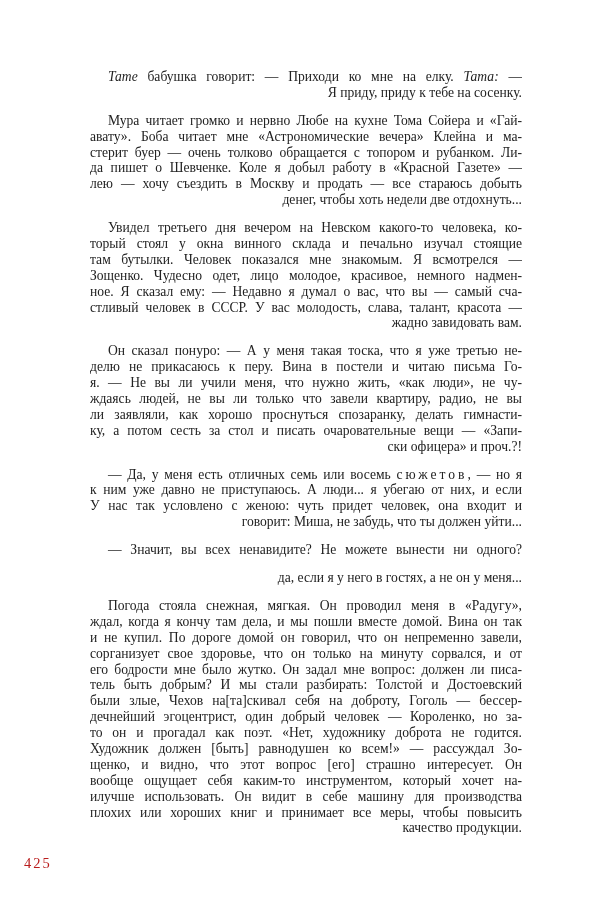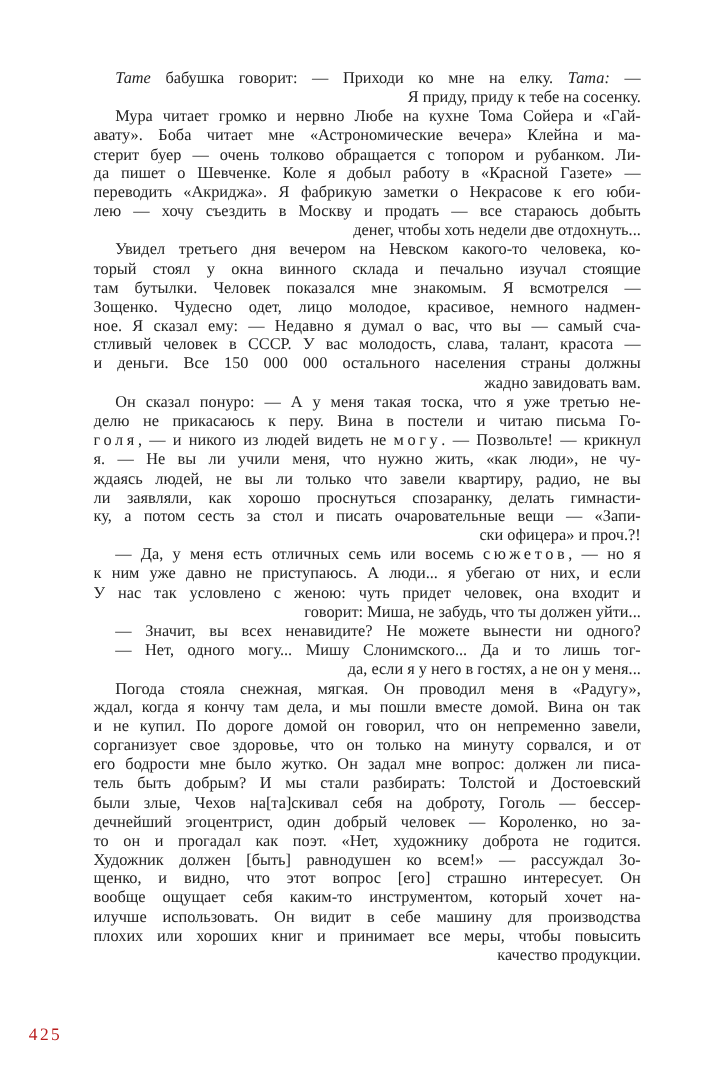--- a/index.html
+++ b/index.html
@@ -21,21 +21,21 @@
     background: #ffffff;
   }
   .textblock {
     position: absolute;
     left: 78px;
     top: 57px;
     width: 456px;
     font-size: 13.6px;
     line-height: 15.9px;
   }
-  .para { margin: 0; padding: 0; }
+  .para { margin: 12px; padding: 0; }
   .line {
     height: 15.9px;
     overflow: hidden;
     text-align: right;
     white-space: normal;
   }
   .line.jl {
     text-align: justify;
     text-align-last: justify;
   }
@@ -63,55 +63,51 @@
   <div class="textblock">
       <div class="para">
         <div class="line jl first"><span class="ital">Тате</span><span> бабушка говорит: — Приходи ко мне на елку. </span><span class="ital">Тата:</span><span> —</span></div>
         <div class="line"><span>Я приду, приду к тебе на сосенку.</span></div>
       </div>
       <div class="para">
         <div class="line jl first"><span>Мура читает громко и нервно Любе на кухне Тома Сойера и «Гай-</span></div>
         <div class="line jl"><span>авату». Боба читает мне «Астрономические вечера» Клейна и ма-</span></div>
         <div class="line jl"><span>стерит буер — очень толково обращается с топором и рубанком. Ли-</span></div>
         <div class="line jl"><span>да пишет о Шевченке. Коле я добыл работу в «Красной Газете» —</span></div>
-        <div class="line jl"><span>переводить «Акриджа». Я фабрикую заметки о Некрасове к его юби-</span></div>
         <div class="line jl"><span>лею — хочу съездить в Москву и продать — все стараюсь добыть</span></div>
         <div class="line"><span>денег, чтобы хоть недели две отдохнуть...</span></div>
       </div>
       <div class="para">
         <div class="line jl first"><span>Увидел третьего дня вечером на Невском какого-то человека, ко-</span></div>
         <div class="line jl"><span>торый стоял у окна винного склада и печально изучал стоящие</span></div>
         <div class="line jl"><span>там бутылки. Человек показался мне знакомым. Я всмотрелся —</span></div>
         <div class="line jl"><span>Зощенко. Чудесно одет, лицо молодое, красивое, немного надмен-</span></div>
         <div class="line jl"><span>ное. Я сказал ему: — Недавно я думал о вас, что вы — самый сча-</span></div>
         <div class="line jl"><span>стливый человек в СССР. У вас молодость, слава, талант, красота —</span></div>
-        <div class="line jl"><span>и деньги. Все 150 000 000 остального населения страны должны</span></div>
         <div class="line"><span>жадно завидовать вам.</span></div>
       </div>
       <div class="para">
         <div class="line jl first"><span>Он сказал понуро: — А у меня такая тоска, что я уже третью не-</span></div>
         <div class="line jl"><span>делю не прикасаюсь к перу. Вина в постели и читаю письма Го-</span></div>
-        <div class="line jl"><span class="sprd">голя</span><span>, — и никого из людей видеть не </span><span class="sprd">могу</span><span>. — Позвольте! — крикнул</span></div>
         <div class="line jl"><span>я. — Не вы ли учили меня, что нужно жить, «как люди», не чу-</span></div>
         <div class="line jl"><span>ждаясь людей, не вы ли только что завели квартиру, радио, не вы</span></div>
         <div class="line jl"><span>ли заявляли, как хорошо проснуться спозаранку, делать гимнасти-</span></div>
         <div class="line jl"><span>ку, а потом сесть за стол и писать очаровательные вещи — «Запи-</span></div>
         <div class="line"><span>ски офицера» и проч.?!</span></div>
       </div>
       <div class="para">
         <div class="line jl first"><span>— Да, у меня есть отличных семь или восемь </span><span class="sprd">сюжетов</span><span>, — но я</span></div>
         <div class="line jl"><span>к ним уже давно не приступаюсь. А люди... я убегаю от них, и если</span></div>
         <div class="line jl"><span>У нас так условлено с женою: чуть придет человек, она входит и</span></div>
         <div class="line"><span>говорит: Миша, не забудь, что ты должен уйти...</span></div>
       </div>
       <div class="para">
         <div class="line jl first"><span>— Значит, вы всех ненавидите? Не можете вынести ни одного?</span></div>
       </div>
       <div class="para">
-        <div class="line jl first"><span>— Нет, одного могу... Мишу Слонимского... Да и то лишь тог-</span></div>
         <div class="line"><span>да, если я у него в гостях, а не он у меня...</span></div>
       </div>
       <div class="para">
         <div class="line jl first"><span>Погода стояла снежная, мягкая. Он проводил меня в «Радугу»,</span></div>
         <div class="line jl"><span>ждал, когда я кончу там дела, и мы пошли вместе домой. Вина он так</span></div>
         <div class="line jl"><span>и не купил. По дороге домой он говорил, что он непременно завели,</span></div>
         <div class="line jl"><span>сорганизует свое здоровье, что он только на минуту сорвался, и от</span></div>
         <div class="line jl"><span>его бодрости мне было жутко. Он задал мне вопрос: должен ли писа-</span></div>
         <div class="line jl"><span>тель быть добрым? И мы стали разбирать: Толстой и Достоевский</span></div>
         <div class="line jl"><span>были злые, Чехов на[та]скивал себя на доброту, Гоголь — бессер-</span></div>

